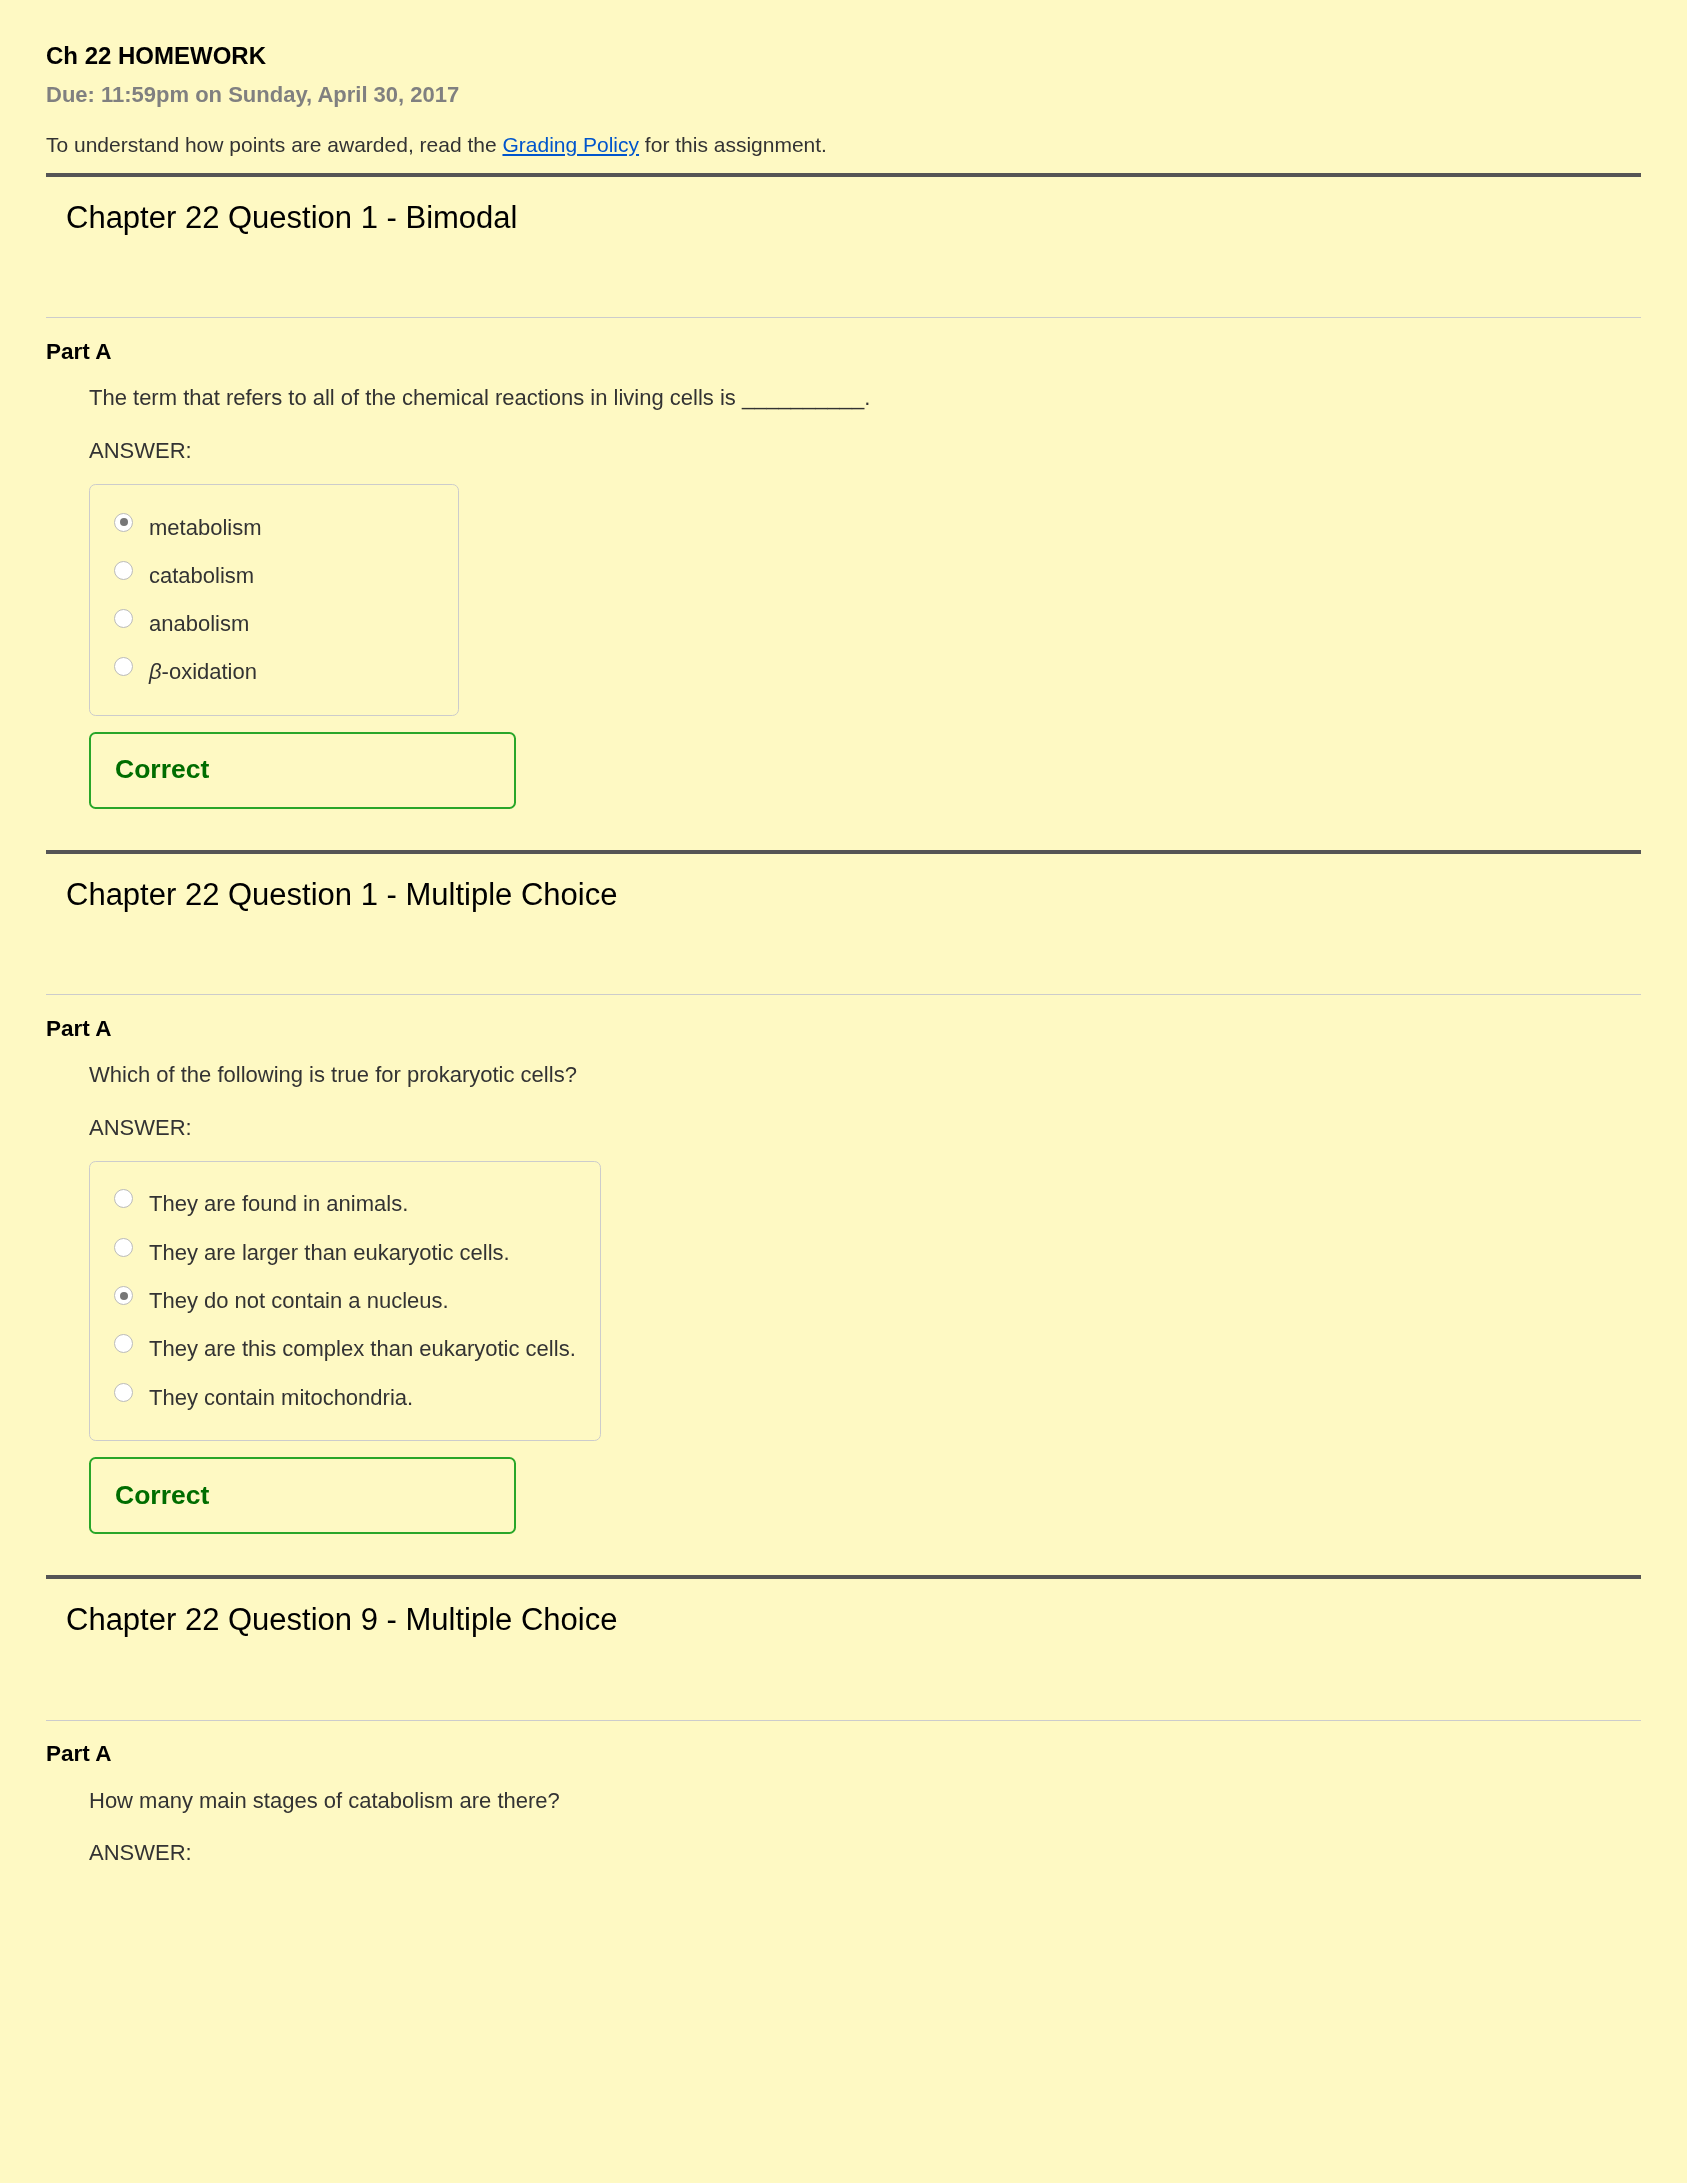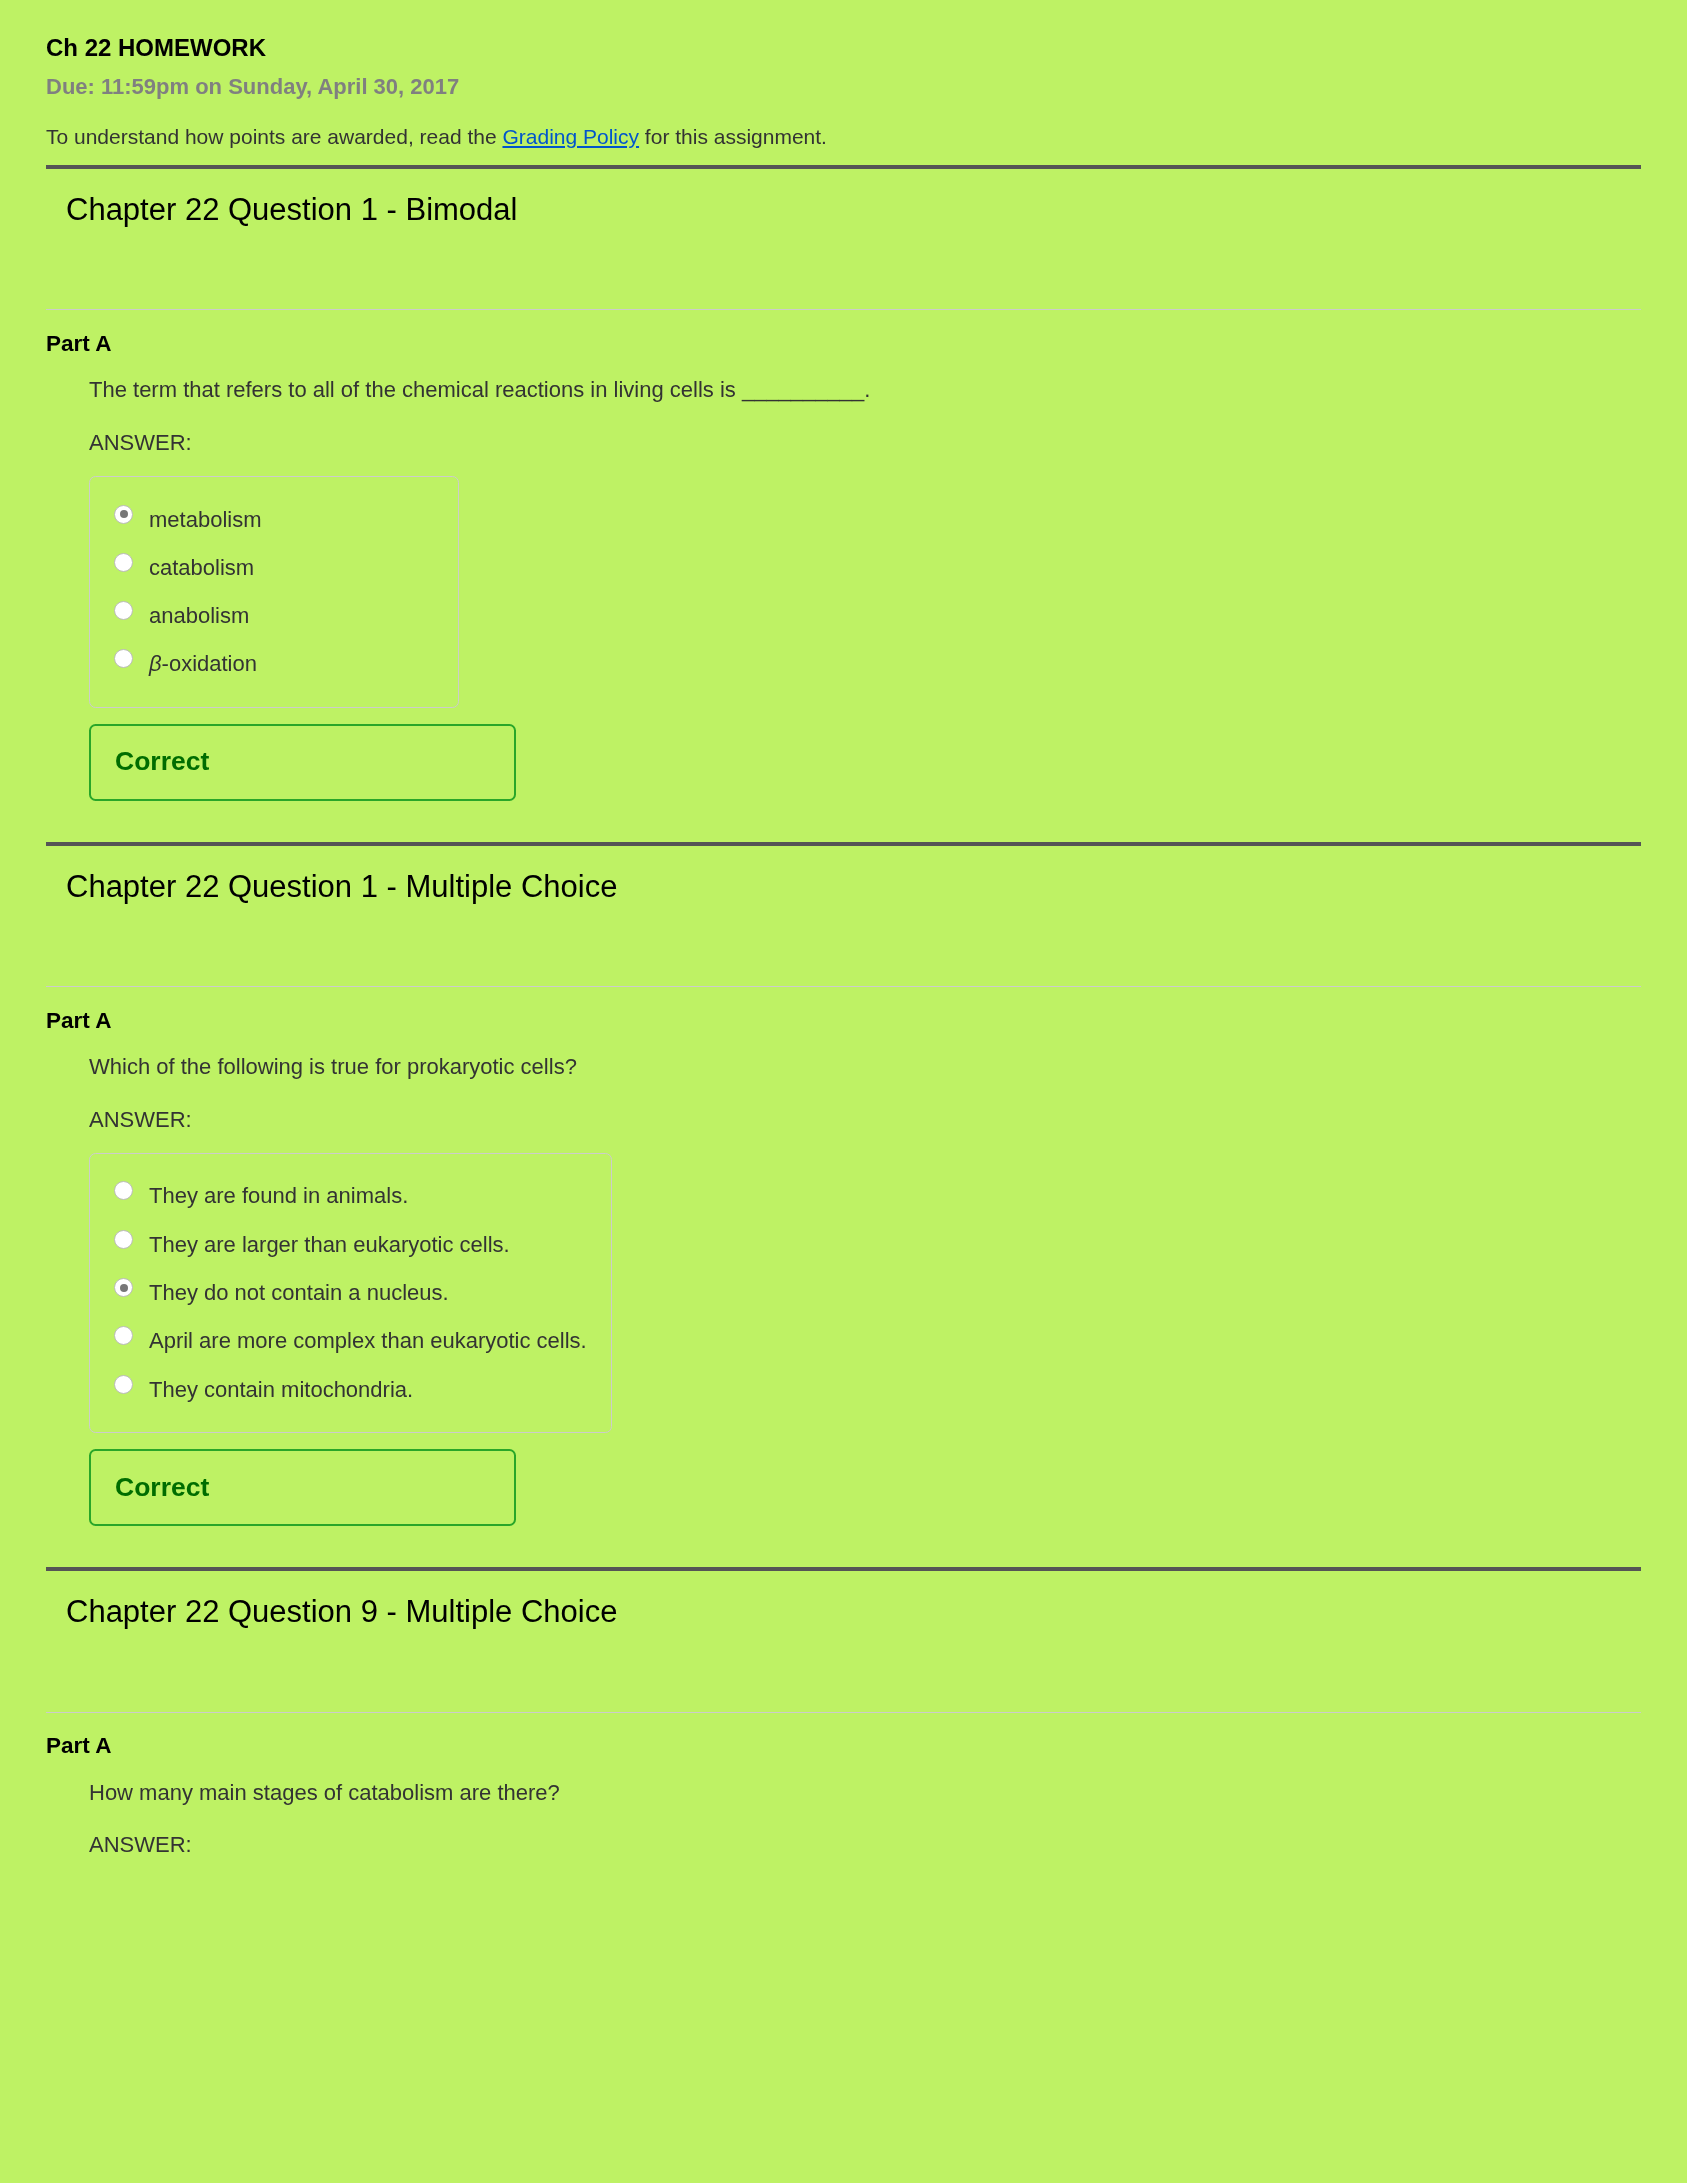--- a/index.html
+++ b/index.html
@@ -6,22 +6,22 @@
     margin: 0;
     padding: 0;
     background: #ffffff;
     font-family: Arial, Helvetica, sans-serif;
     color: #333333;
   }
   .page {
     width: 1687px;
     height: 2183px;
     box-sizing: border-box;
-    background: #bef264;
-    padding: 32px 46px 0 46px;
+    background: #fef9c3;
+    padding: 40px 46px 0 46px;
     font-size: 22.5px;
     line-height: 1.35;
   }
   .assignment-title {
     font-weight: bold;
     color: #000000;
     font-size: 24px;
     margin-bottom: 8px;
   }
   .due-line {
@@ -180,21 +180,21 @@
           <span class="radio"></span>
           <span>They are found in animals.</span>
         </div><div class="choice-row">
           <span class="radio"></span>
           <span>They are larger than eukaryotic cells.</span>
         </div><div class="choice-row">
           <span class="radio selected"></span>
           <span>They do not contain a nucleus.</span>
         </div><div class="choice-row">
           <span class="radio"></span>
-          <span>April are more complex than eukaryotic cells.</span>
+          <span>They are this complex than eukaryotic cells.</span>
         </div><div class="choice-row">
           <span class="radio"></span>
           <span>They contain mitochondria.</span>
         </div></div>
     <div class="feedback-box">
       <span class="feedback-text">Correct</span>
     </div>
   </div>
 
   <div class="question-gap"></div>

